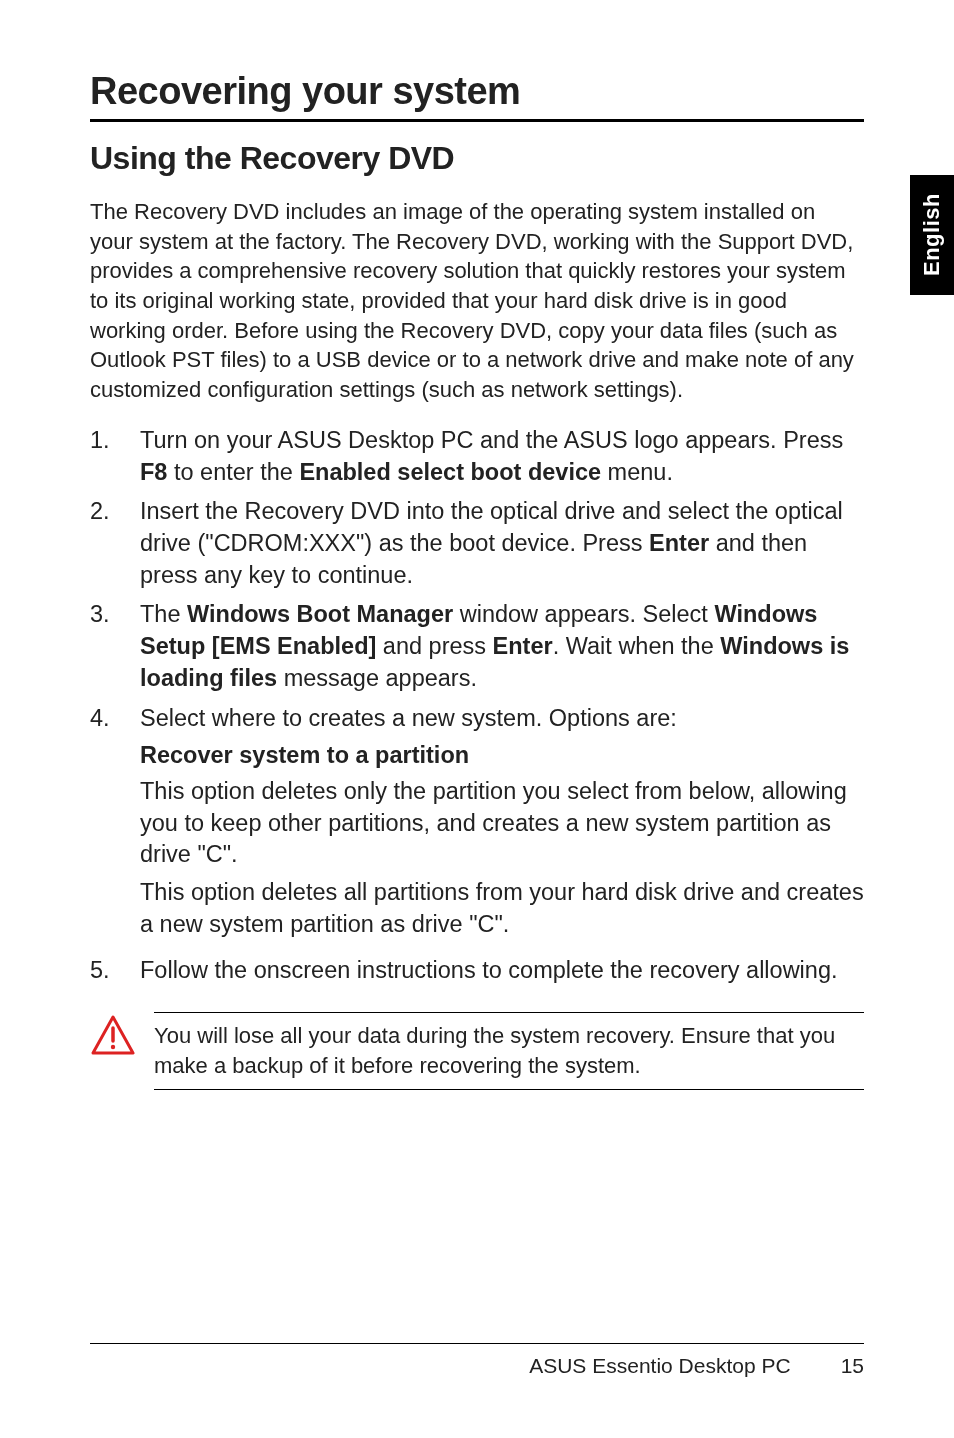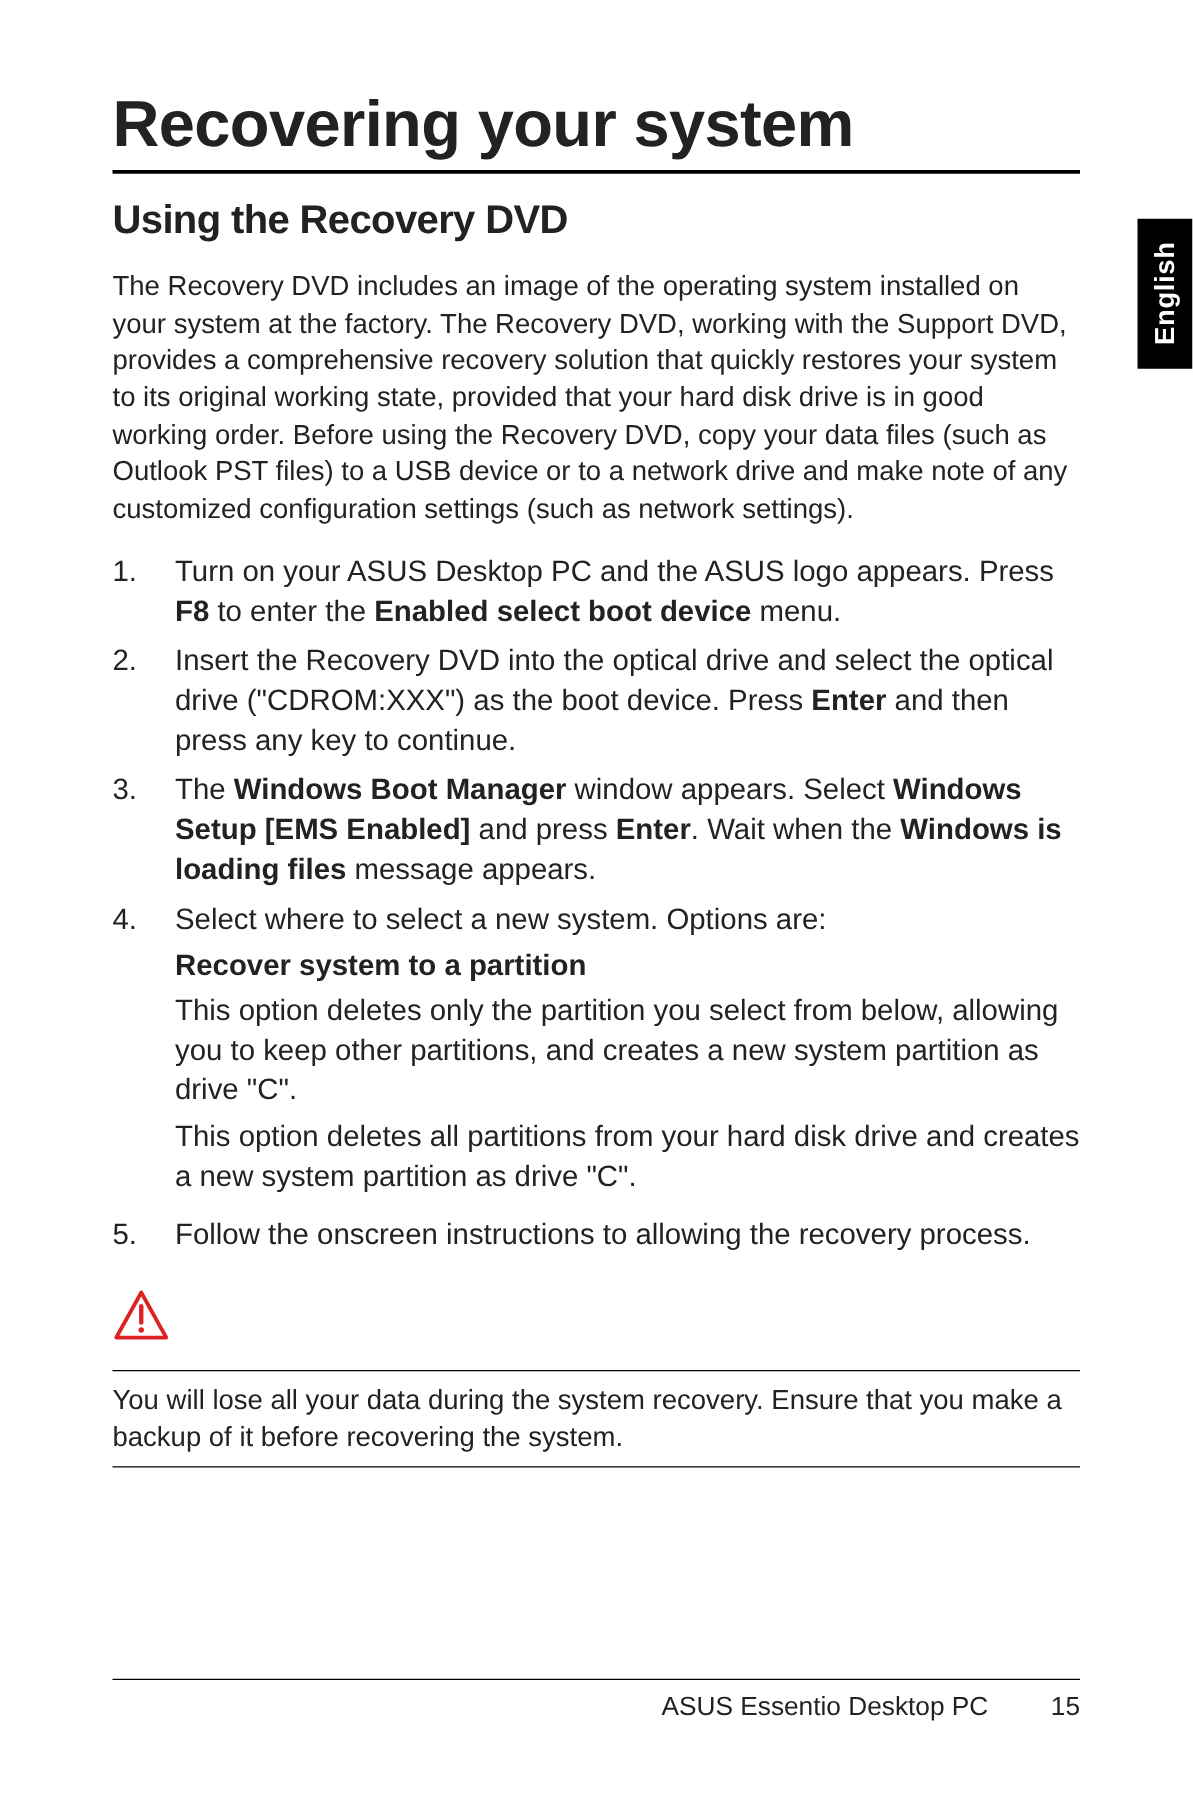--- a/index.html
+++ b/index.html
@@ -26,21 +26,21 @@
       font-size: 22px;
       display: flex;
       align-items: center;
       justify-content: center;
       transform: rotate(180deg);
       letter-spacing: 0.5px;
     }
     h1.chapter {
       font-family: "Arial Black", Arial, sans-serif;
       font-weight: 900;
-      font-size: 52px;
+      font-size: 38px;
       border-bottom: 3px solid #000;
       padding-bottom: 6px;
       margin-bottom: 18px;
       letter-spacing: -0.5px;
     }
     h2.section {
       font-family: "Arial Black", Arial, sans-serif;
       font-weight: 900;
       font-size: 32px;
       margin-bottom: 20px;
@@ -76,21 +76,20 @@
     .subpara {
       margin-bottom: 6px;
     }
     .warning-row {
       display: flex;
       align-items: flex-start;
       gap: 18px;
       margin-top: 18px;
       padding-top: 8px;
       padding-bottom: 8px;
-      flex-direction: column;
     }
     .warning-icon {
       flex-shrink: 0;
       margin-top:2px;
     }
     .warning-text {
       font-size: 22px;
       line-height: 1.35;
       border-top: 1px solid #000;
       border-bottom: 1px solid #000;
@@ -137,30 +136,30 @@
     </li>
     <li>
       <span class="num">3.</span>
       <span class="content">
         <div>The <b>Windows Boot Manager</b> window appears. Select <b>Windows Setup [EMS Enabled]</b> and press <b>Enter</b>. Wait when the <b>Windows is loading files</b> message appears.</div>
       </span>
     </li>
     <li>
       <span class="num">4.</span>
       <span class="content">
-        <div>Select where to select a new system. Options are:</div>
+        <div>Select where to creates a new system. Options are:</div>
         <div class="subhead">Recover system to a partition</div>
         <div class="subpara">This option deletes only the partition you select from below, allowing you to keep other partitions, and creates a new system partition as drive "C".</div>
         <div class="subpara">This option deletes all partitions from your hard disk drive and creates a new system partition as drive "C".</div>
       </span>
     </li>
     <li>
       <span class="num">5.</span>
       <span class="content">
-        <div>Follow the onscreen instructions to allowing the recovery process.</div>
+        <div>Follow the onscreen instructions to complete the recovery allowing.</div>
       </span>
     </li>
   </ol>
 
 <div class="warning-row">
   <span class="warning-icon">
     <svg width="46" height="42" viewBox="0 0 46 42">
       <path d="M23 3 L43 39 L3 39 Z" fill="none" stroke="#d22" stroke-width="3" stroke-linejoin="round"></path>
       <path d="M23 3 L43 39 L3 39 Z" fill="none" stroke="#d22" stroke-width="1"></path>
       <line x1="23" y1="14" x2="23" y2="27" stroke="#d22" stroke-width="3.5" stroke-linecap="round"></line>

